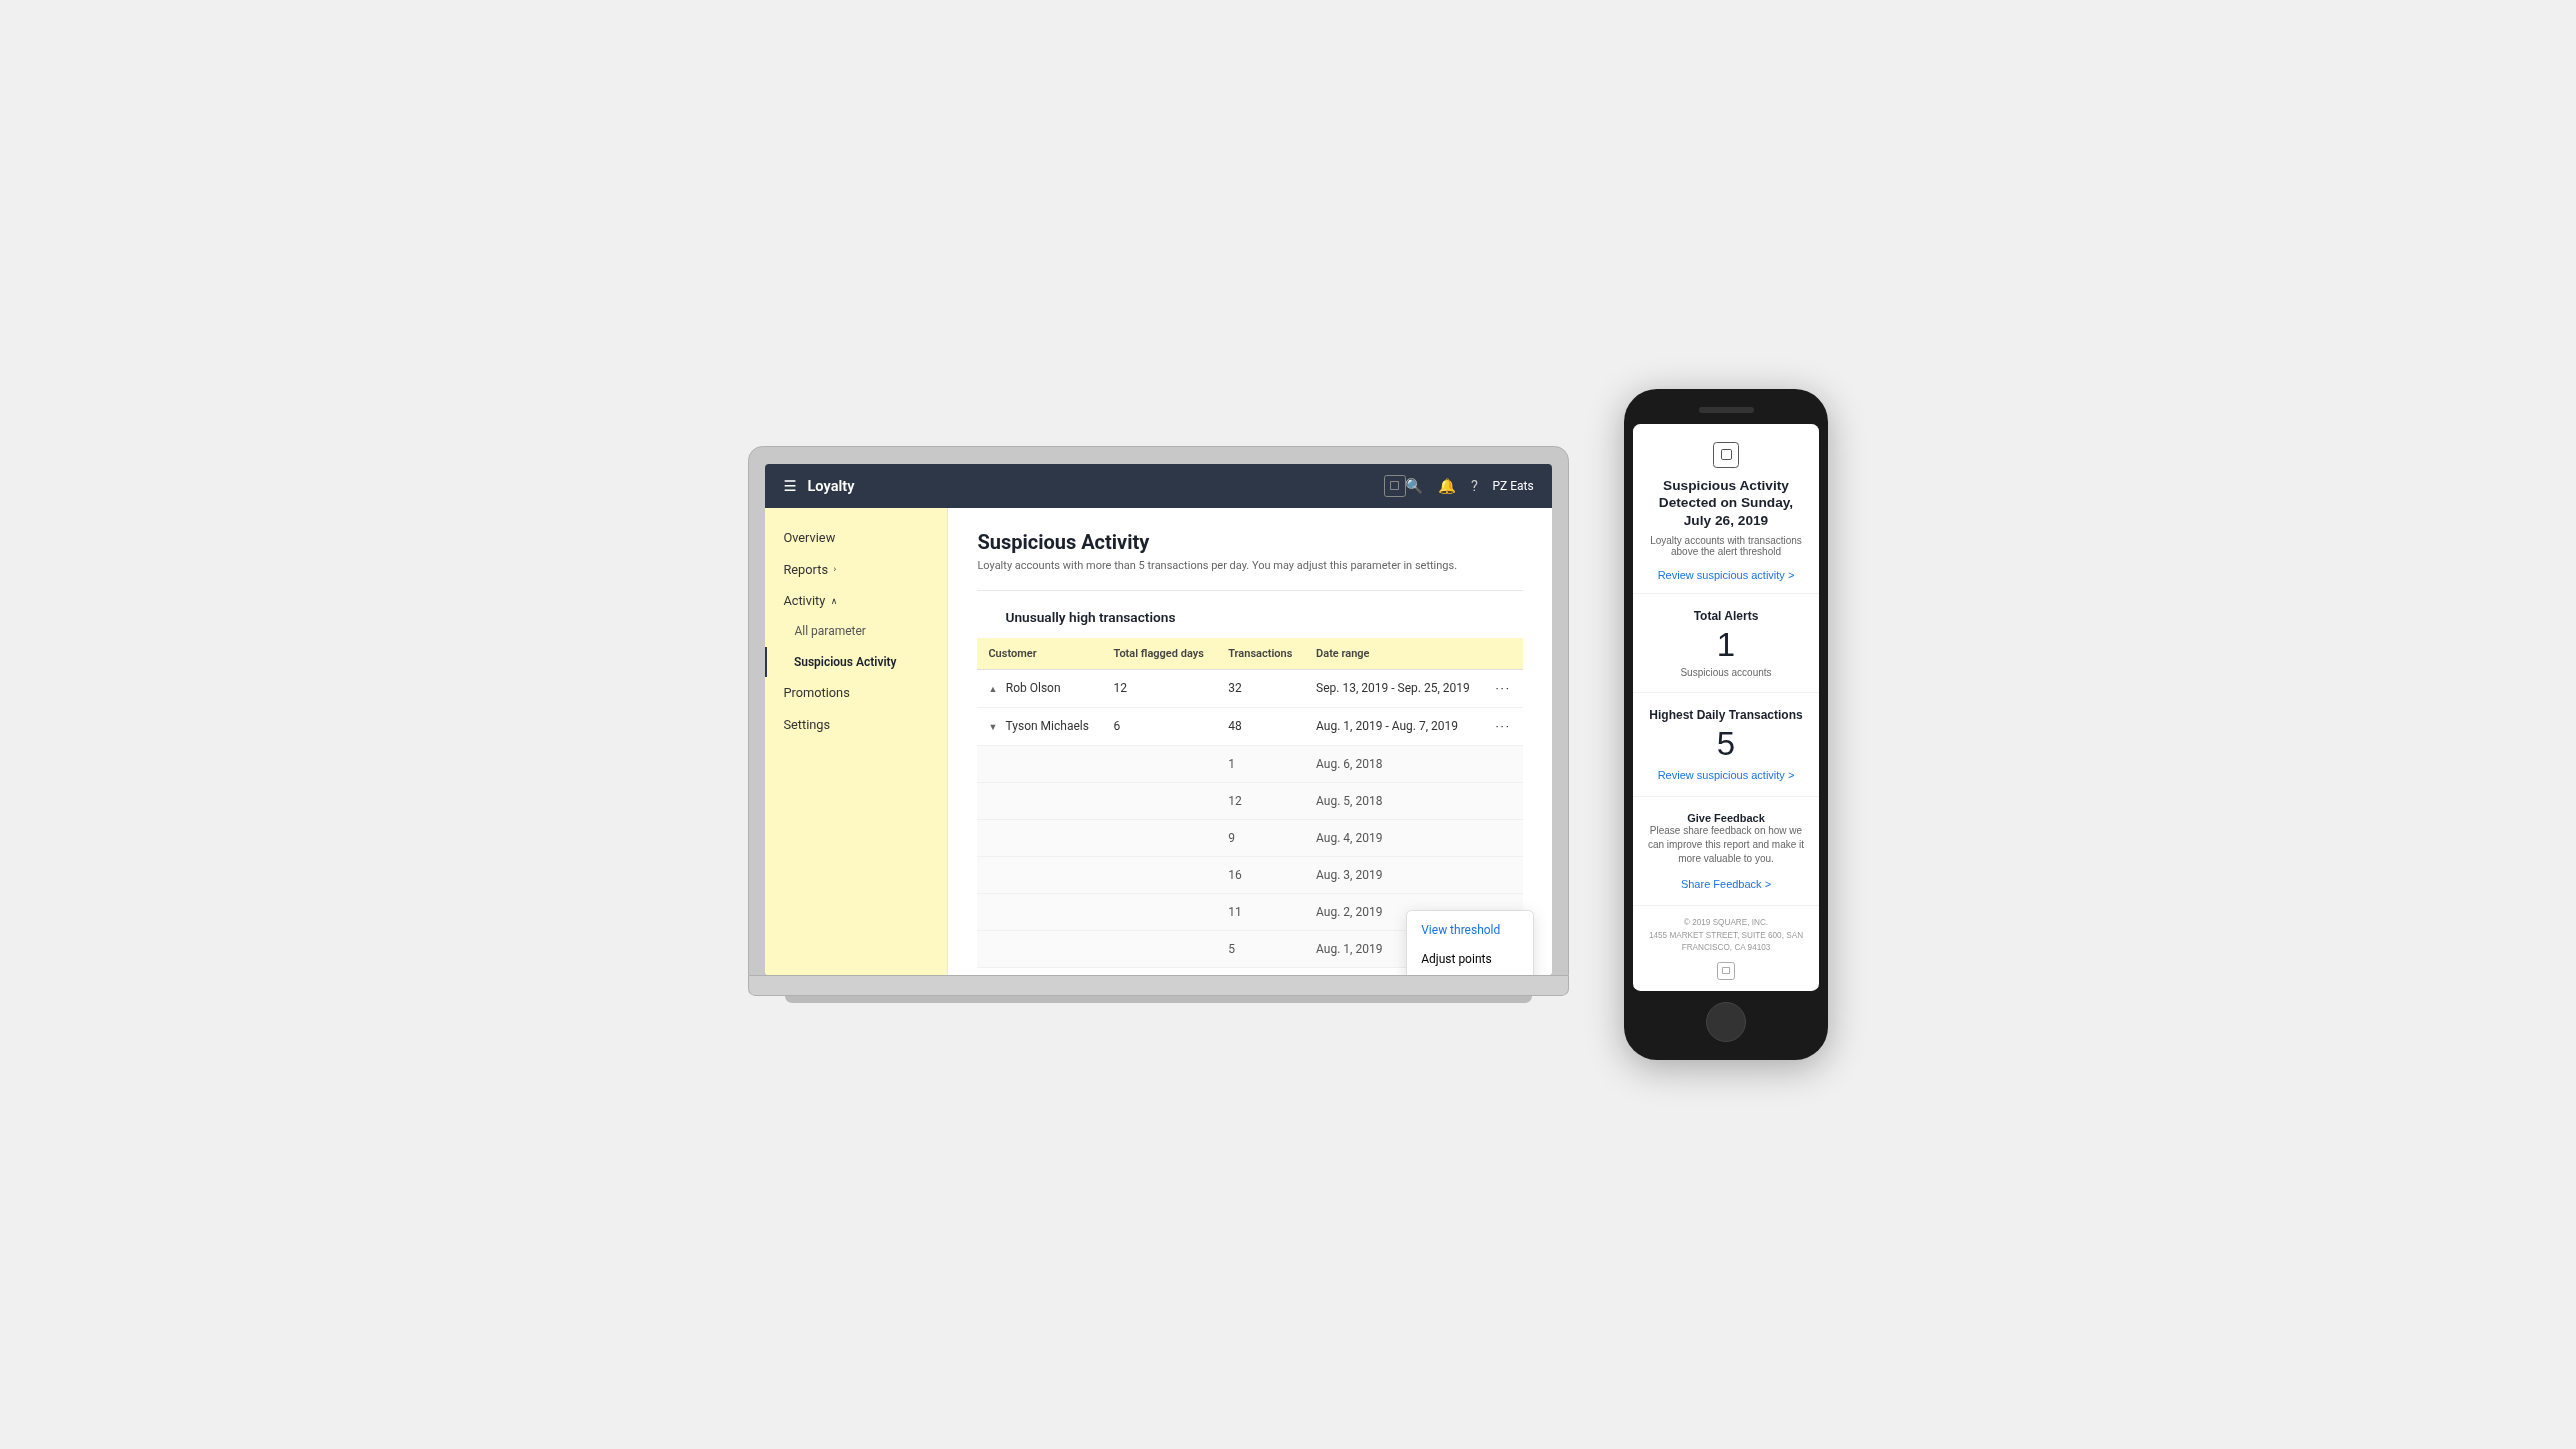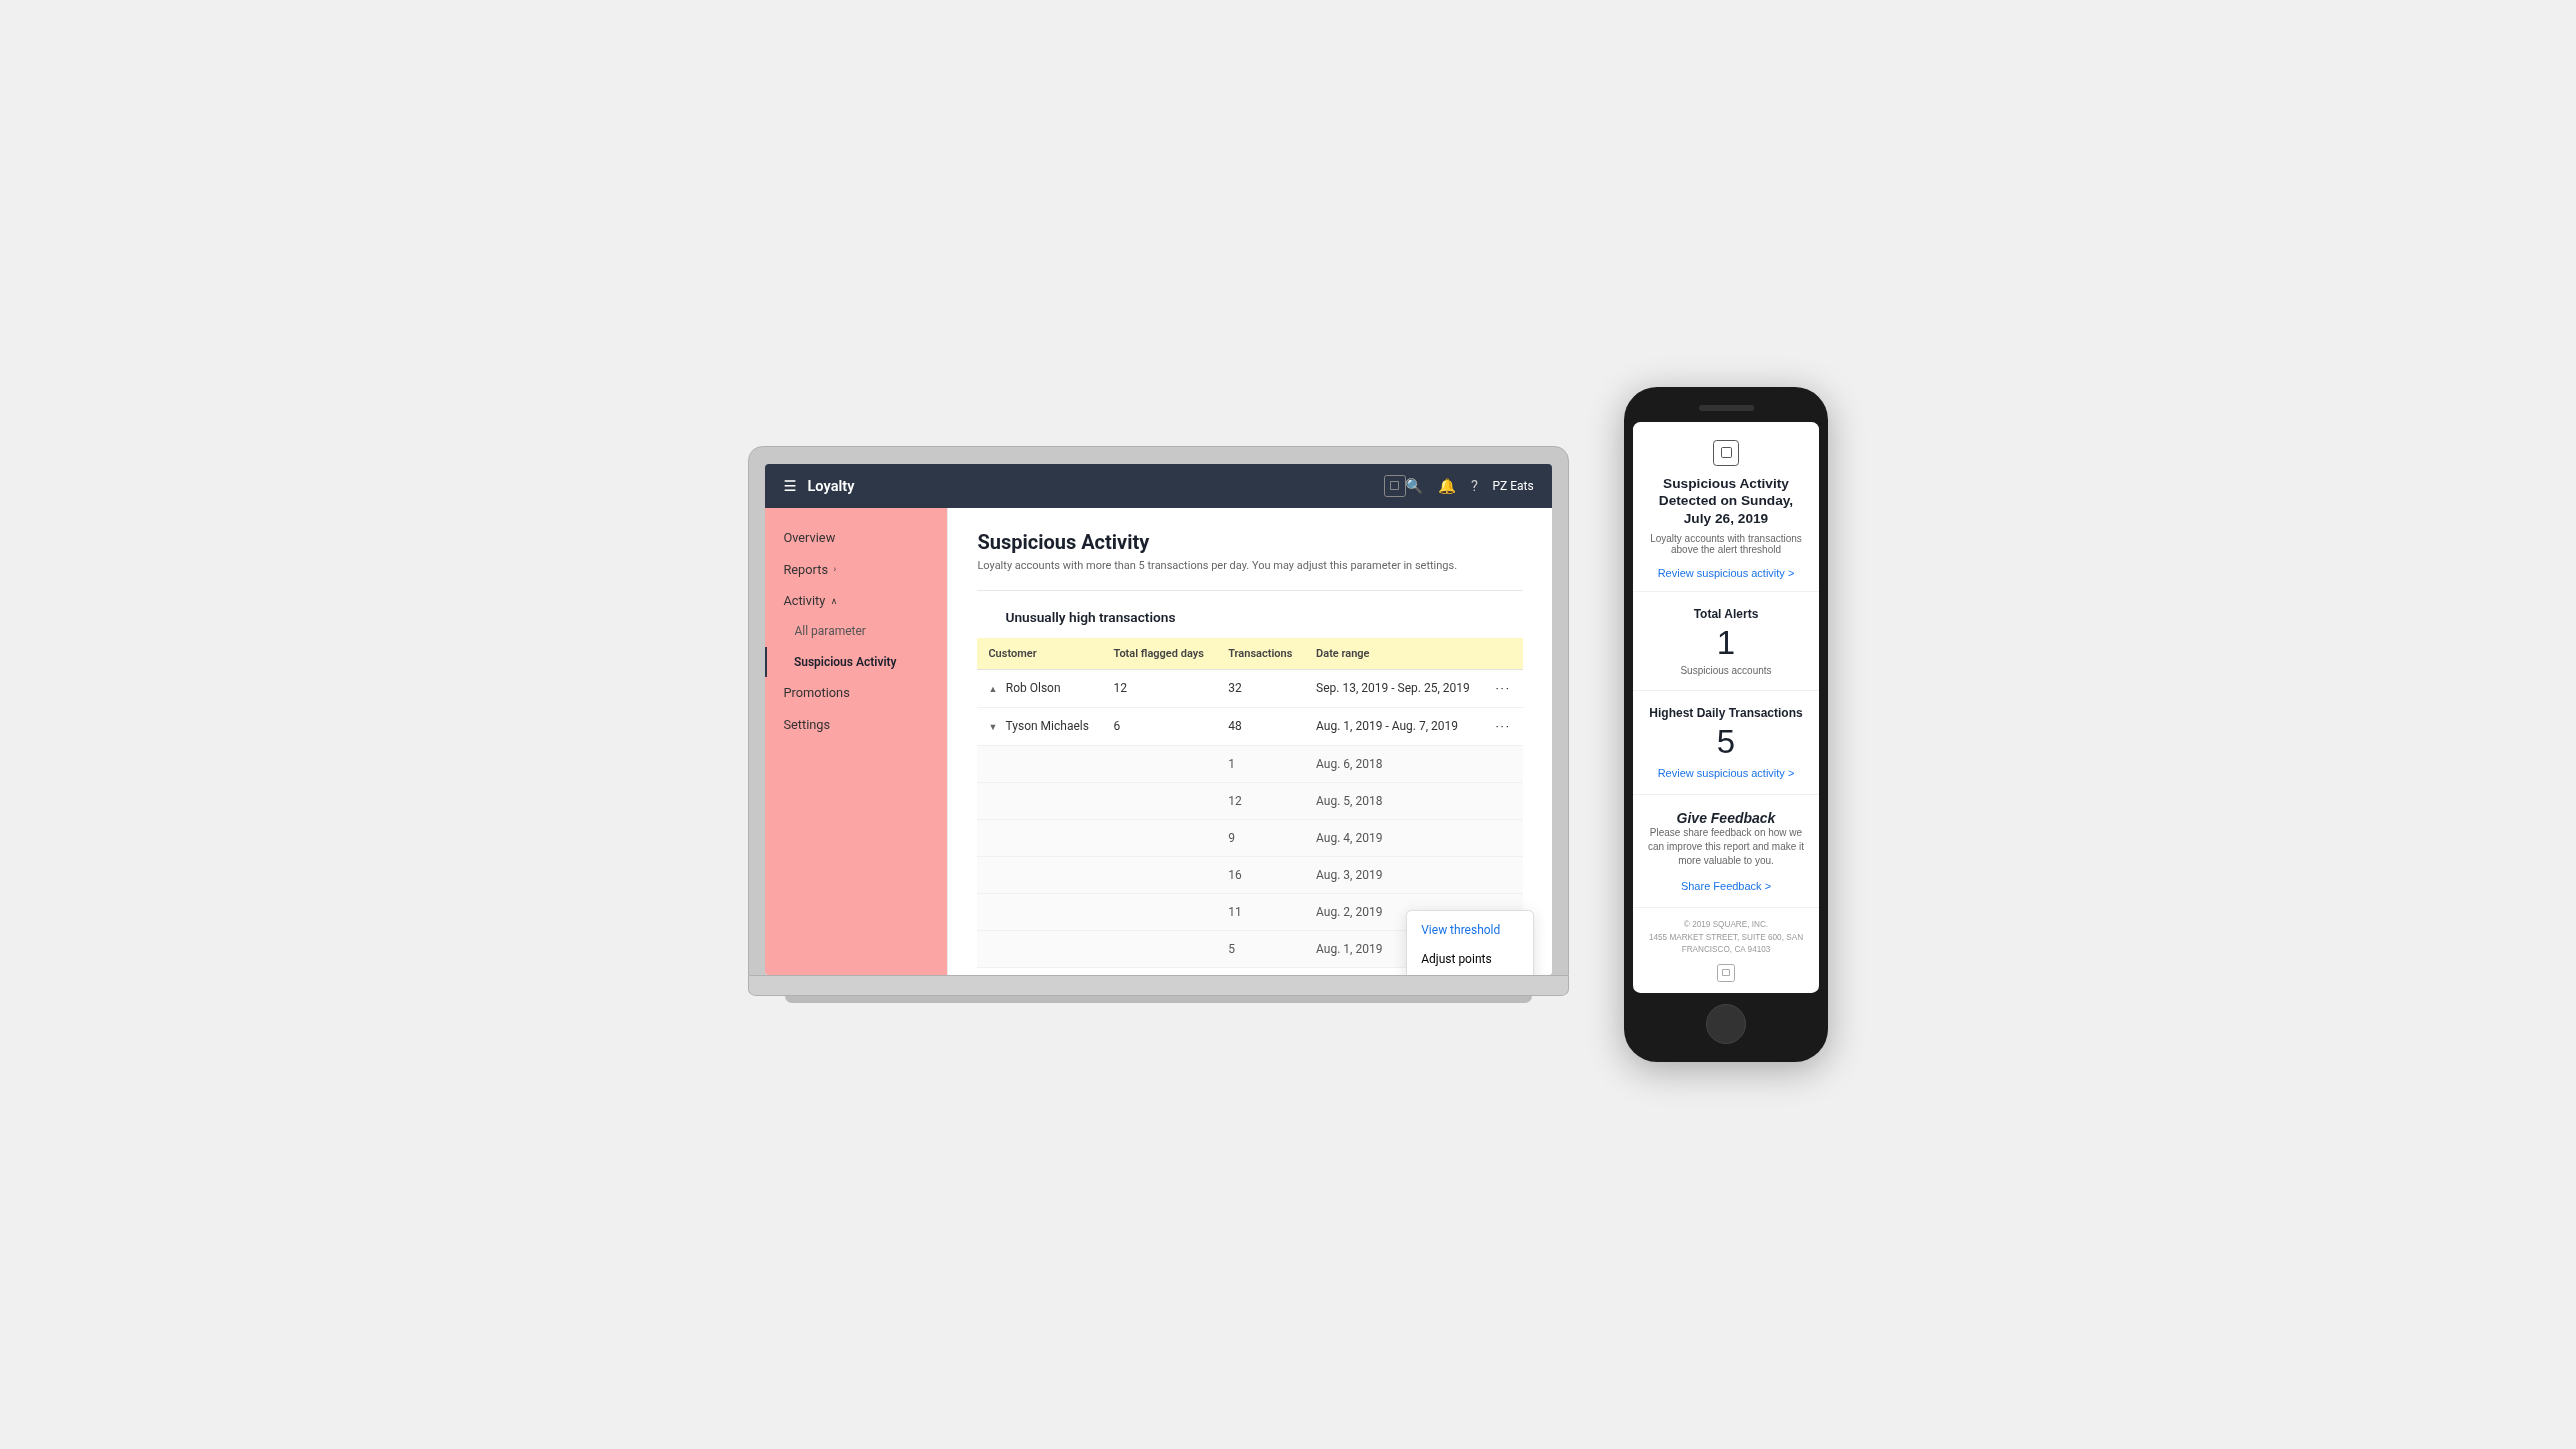--- a/index.html
+++ b/index.html
@@ -97,21 +97,21 @@
     
     .main-layout {
       display: flex;
       flex: 1;
       overflow: hidden;
     }
 
     
     .sidebar {
       width: 183px;
-      background: #fca5a5;
+      background: #fef9c3;
       border-right: 0.9px solid #e8e8e8;
       padding: 14.6px 0;
       flex-shrink: 0;
       font-size: 12.8px;
     }
     .sidebar-item {
       padding: 8.2px 18px;
       color: #333;
       cursor: pointer;
       display: flex;
@@ -318,25 +318,24 @@
       font-size: 10px;
       color: #666;
     }
 
     .phone-feedback-card {
       padding: 14.6px;
       text-align: center;
       border-bottom: 0.9px solid #f0f0f0;
     }
     .phone-feedback-title {
-      font-size: 14px;
+      font-size: 11px;
       font-weight: 700;
       color: #1a202c;
       margin-bottom: 0;
-      font-style: italic;
     }
     .phone-feedback-text {
       font-size: 10px;
       color: #666;
       margin-bottom: 9px;
       line-height: 1.4;
     }
 
     .phone-footer {
       padding: 11px 14.6px;

